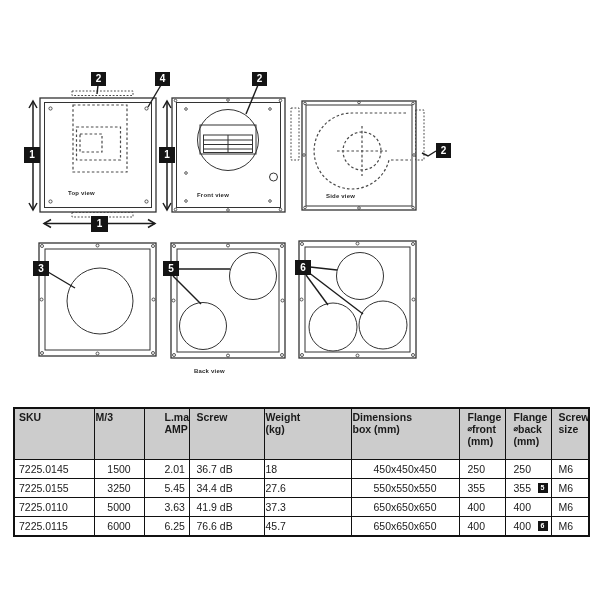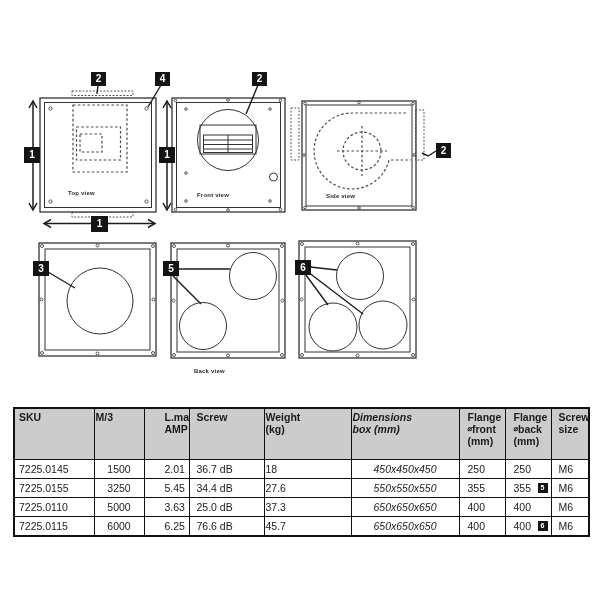--- a/index.html
+++ b/index.html
@@ -28,21 +28,21 @@
   table.spec th{background:#cccccc;font-weight:bold;vertical-align:top;height:47px;
                 padding-top:2px;text-align:left;}
   table.spec td{height:16px;vertical-align:middle;}
   .hl{display:block;line-height:12px;}
   .dia-first::first-letter{font-size:7.5px;vertical-align:2px;}
   .c-sku{padding-left:4px;}
   .c-m3{text-align:center;}
   .c-lmax{padding-left:20px;}
   .c-noise{padding-left:7px;}
   .c-weight{}
-  .c-dims{text-align:center;font-style:italic;}
+  .c-dims{text-align:center;}
   .c-ff{padding-left:8px;}
   .c-fb{padding-left:8px;}
   .c-screw{padding-left:7px;}
   .fbwrap{display:flex;align-items:center;justify-content:space-between;padding-right:2px;}
   .tbadge{width:10px;height:10px;background:#141414;color:#fff;font-weight:bold;font-size:7px;
           line-height:10px;text-align:center;flex:0 0 auto;}
 </style>
 </head>
 <body>
 
@@ -275,21 +275,21 @@
                 <span>355</span>
                 <span class="tbadge">5</span>
               </span>
             </td>
             <td class="c-screw">M6</td>
           </tr>
           <tr>
             <td class="c-sku">7225.0110</td>
             <td class="c-m3">5000</td>
             <td class="c-lmax">3.63</td>
-            <td class="c-noise">25.0 dB</td>
+            <td class="c-noise">41.9 dB</td>
             <td class="c-weight">37.3</td>
             <td class="c-dims">650x650x650</td>
             <td class="c-ff">400</td>
             <td class="c-fb">400</td>
             <td class="c-screw">M6</td>
           </tr>
           <tr>
             <td class="c-sku">7225.0115</td>
             <td class="c-m3">6000</td>
             <td class="c-lmax">6.25</td>

